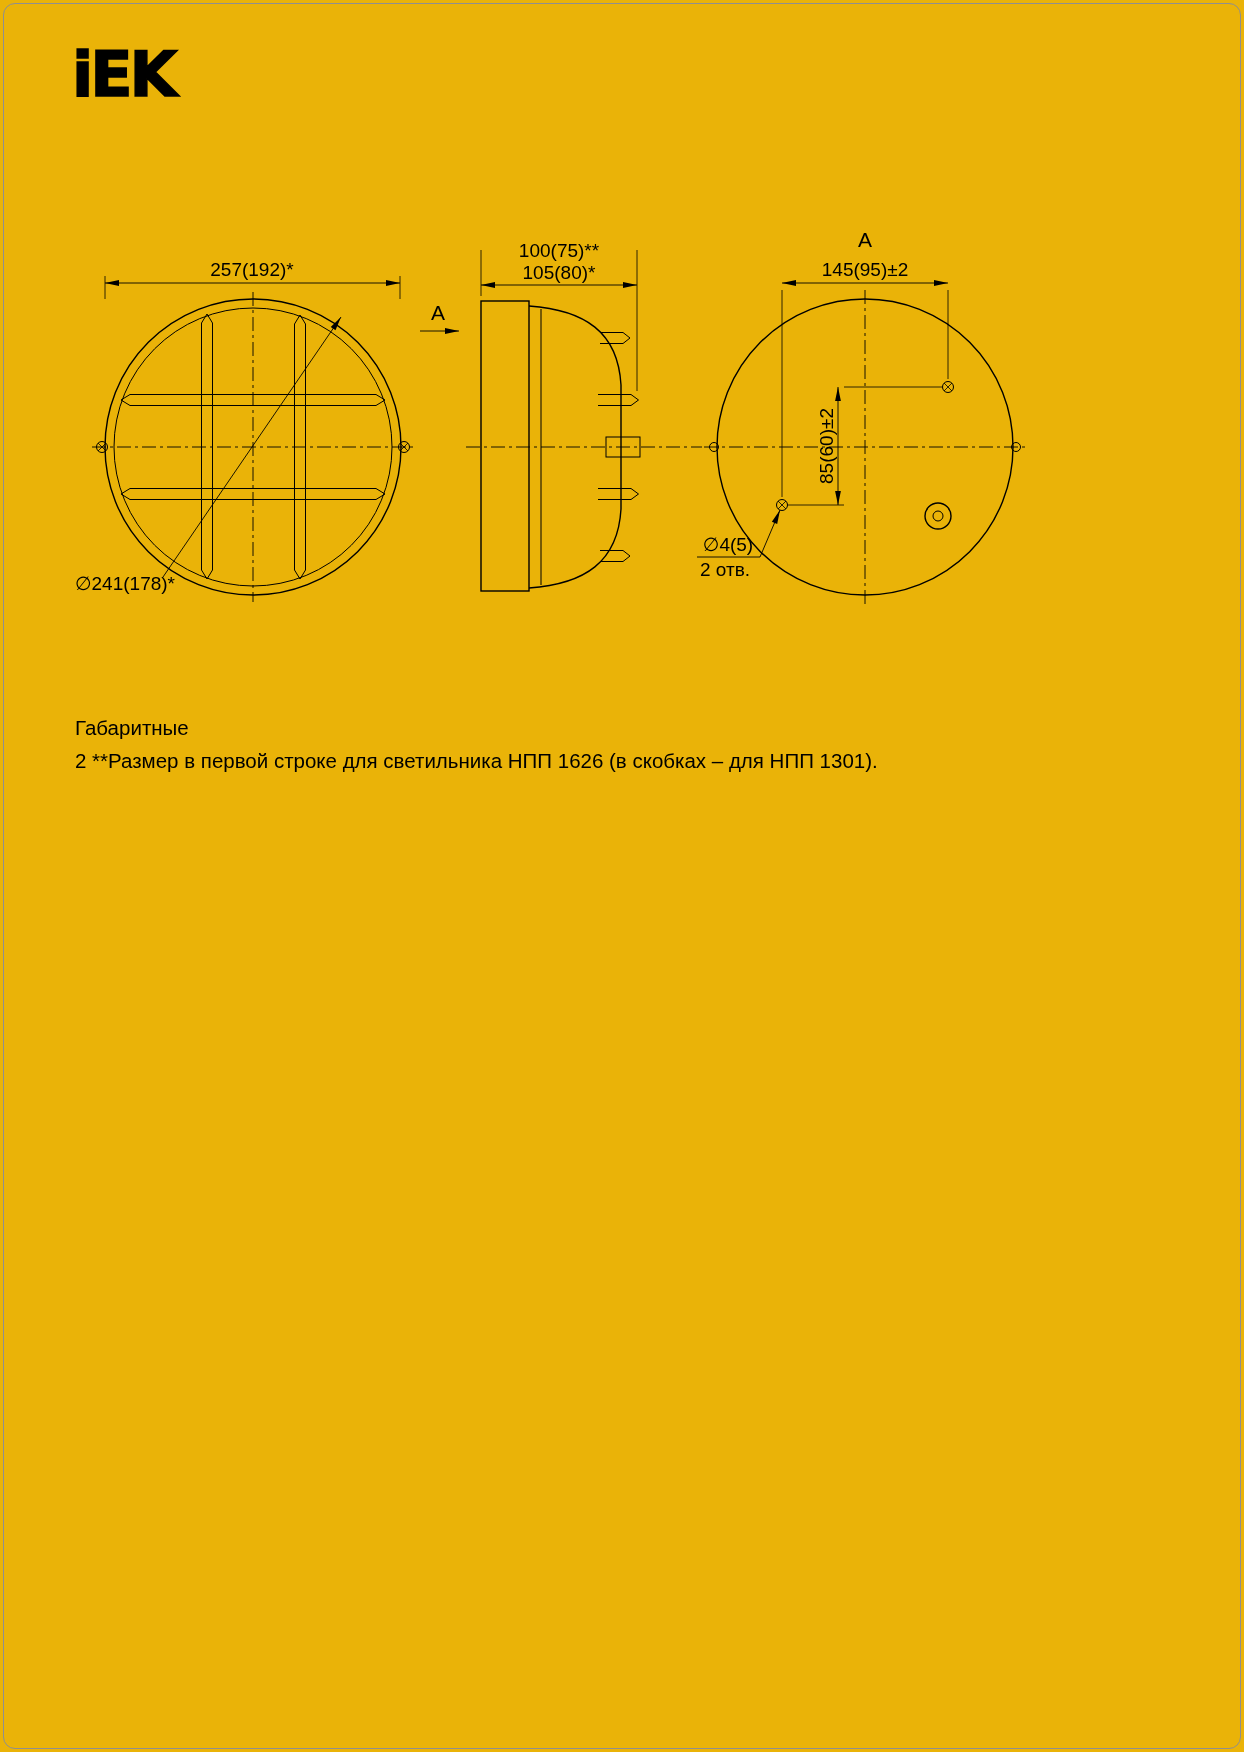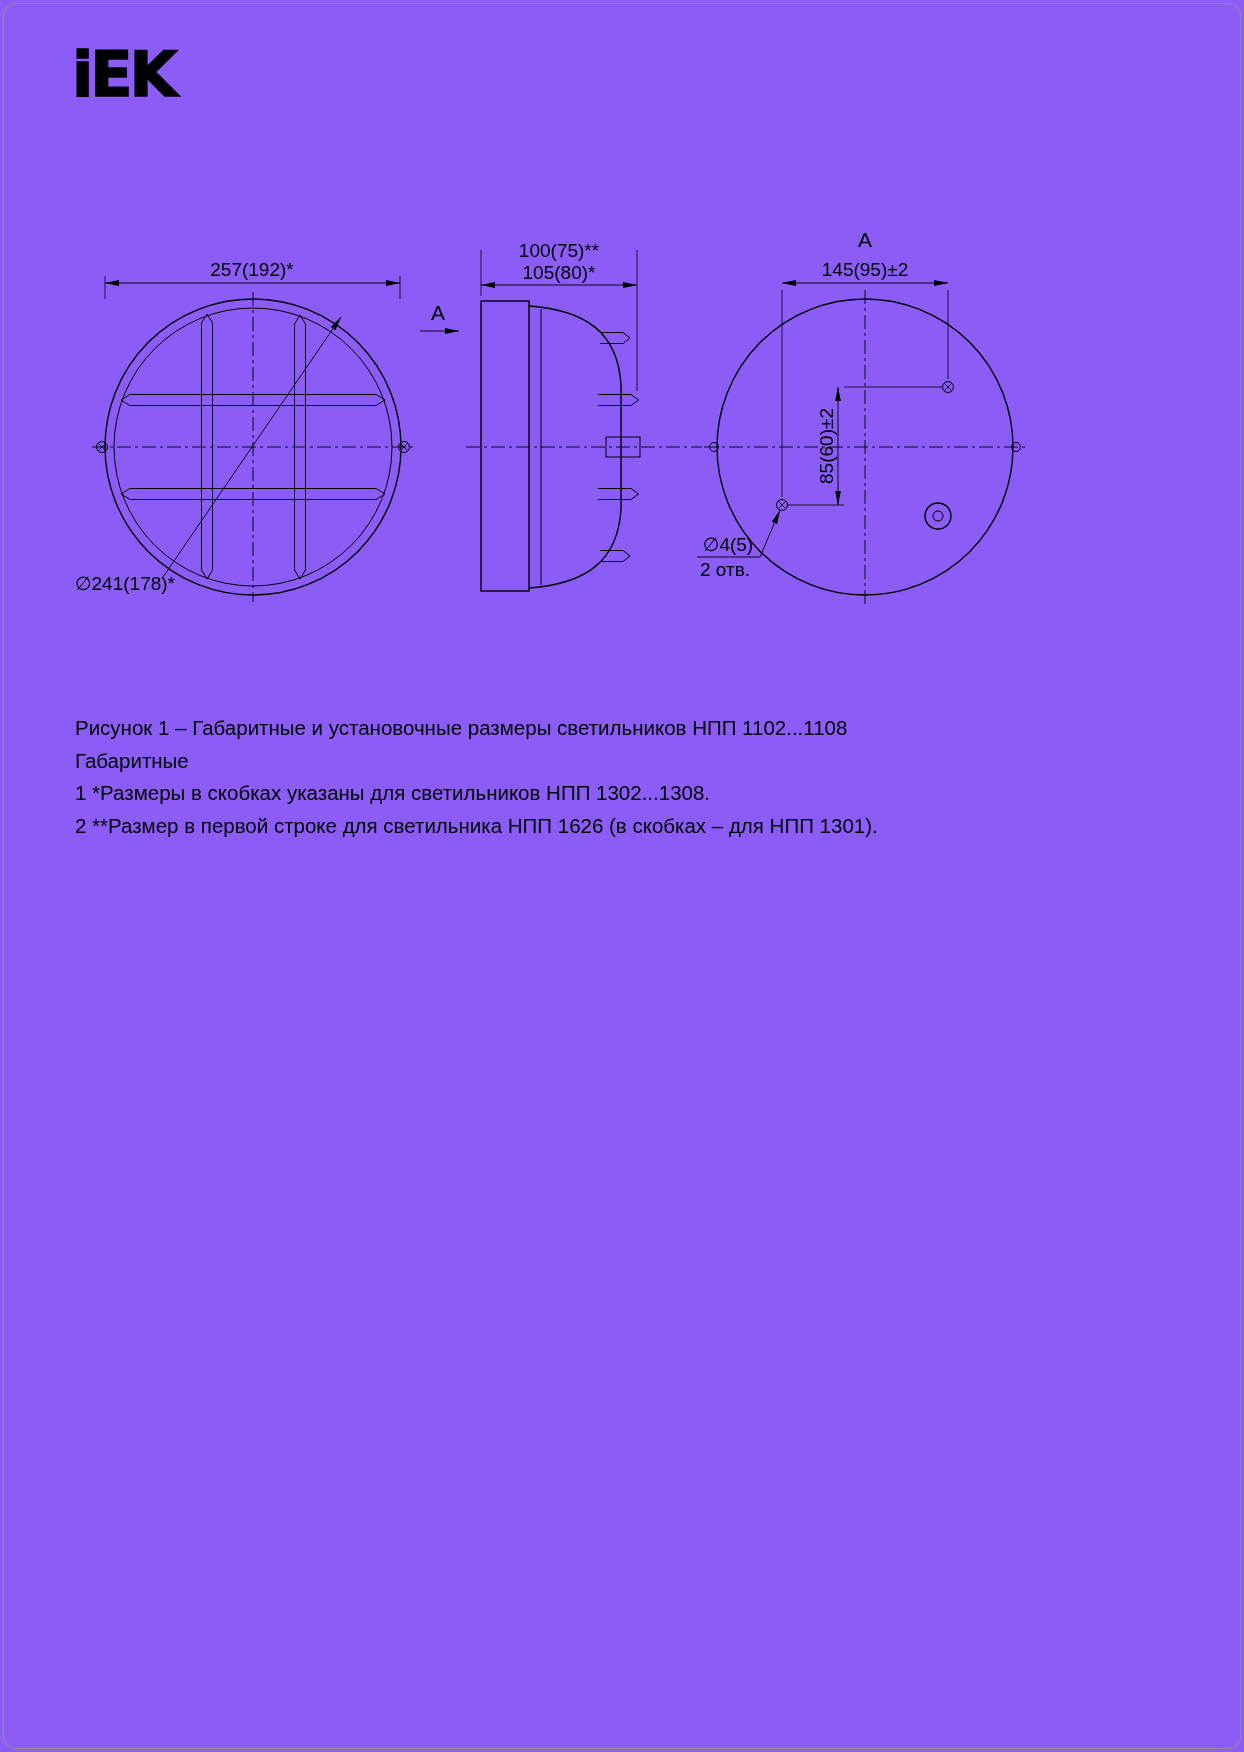--- a/index.html
+++ b/index.html
@@ -1,17 +1,17 @@
 <!DOCTYPE html>
 <html><head>
 <meta charset="utf-8">
 <style>
   * { margin:0; padding:0; box-sizing:border-box; }
   html, body { width:1244px; height:1752px; background:#ffffff; }
-  .page { position:relative; width:1244px; height:1752px; background:#8b5cf6; overflow:hidden;
+  .page { position:relative; width:1244px; height:1752px; background:#eab308; overflow:hidden;
           font-family:"Liberation Sans", sans-serif; color:#000; }
   .page-border { position:absolute; inset:3px; border:1px solid #8f8f8f; border-radius:12px; }
   .logo { position:absolute; left:72px; top:38px; font-family:"DejaVu Sans", sans-serif;
           font-weight:bold; font-size:62px; letter-spacing:-3px; color:#000;
           -webkit-text-stroke:1.5px #000; }
   svg.drawing { position:absolute; left:0; top:0; }
   .obj  { fill:none; stroke:#000; stroke-width:1.4; }
   .thin { fill:none; stroke:#000; stroke-width:1; }
   .ext  { fill:none; stroke:#000; stroke-width:0.8; }
   .dim  { fill:none; stroke:#000; stroke-width:0.9; }
@@ -128,18 +128,16 @@
       <line class="dim" x1="760" y1="557" x2="780" y2="510" marker-end="url(#arr)"></line>
       <line class="dim" x1="697" y1="557" x2="760" y2="557"></line>
       <text class="dim-text" x="728" y="551" text-anchor="middle">∅4(5)</text>
       <text class="dim-text" x="725" y="576" text-anchor="middle">2 отв.</text>
 
       <text class="view-label" x="865" y="247" text-anchor="middle">А</text>
     </g>
   </svg>
 
   <div class="caption">
-    <p>Рисунок 1 – Габаритные и установочные размеры светильников НПП 1102...1108</p>
     <p>Габаритные</p>
-    <p>1 *Размеры в скобках указаны для светильников НПП 1302...1308.</p>
     <p>2 **Размер в первой строке для светильника НПП 1626 (в скобках – для НПП 1301).</p>
   </div>
 </div>
 
 </body></html>

